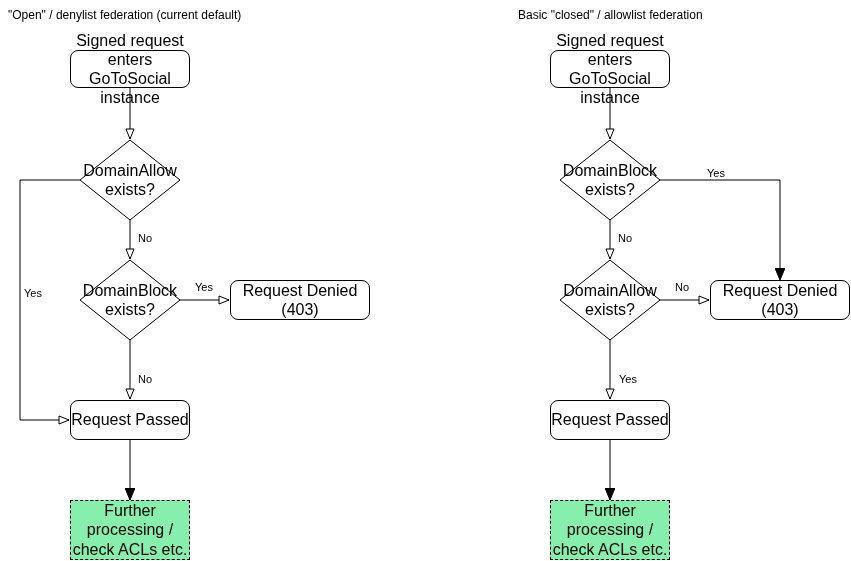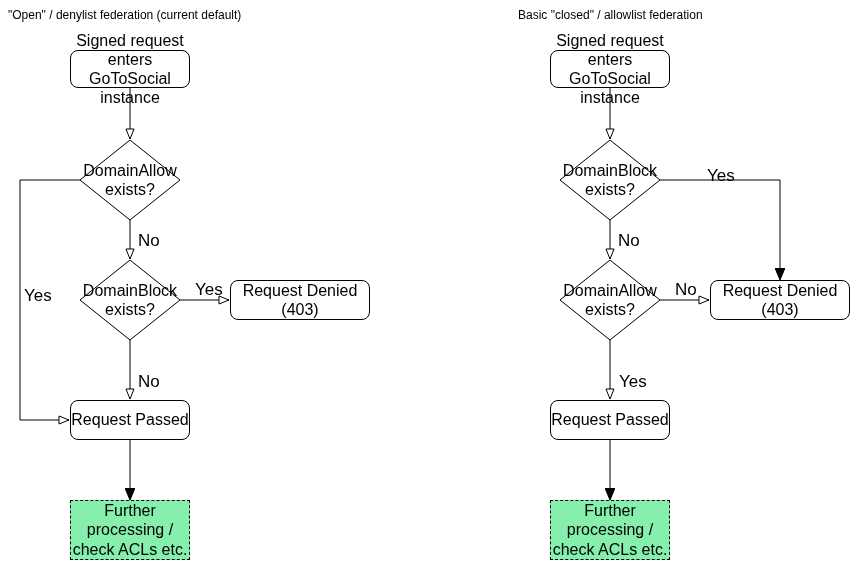--- a/index.html
+++ b/index.html
@@ -11,21 +11,21 @@
   svg.wires { position:absolute; left:0; top:0; }
   .chart-title { position:absolute; font-size:12px; white-space:nowrap; }
   .node {
     position:absolute; box-sizing:border-box;
     display:flex; align-items:center; justify-content:center;
     text-align:center; font-size:16px; line-height:1.2; white-space:pre-line;
   }
   .rounded { border:1px solid #000000; border-radius:8px; background:#ffffff; }
   .dashed  { border:1px dashed #000000; background:#86efac; }
   .dtext   { background:transparent; }
-  .edge-label { position:absolute; font-size:17px; line-height:1.1; white-space:nowrap; }
+  .edge-label { position:absolute; font-size:11px; line-height:1.1; white-space:nowrap; }
 </style>
 </head>
 <body>
 
 <div class="canvas">
 
   <svg class="wires" width="851" height="561" viewBox="0 0 851 561">
     <defs>
       <marker id="openArrow" viewBox="0 0 12 10" refX="11" refY="5" markerWidth="12" markerHeight="10" markerUnits="userSpaceOnUse" orient="auto">
         <path d="M1,1 L11,5 L1,9 Z" fill="#ffffff" stroke="#000000" stroke-width="1"></path>

